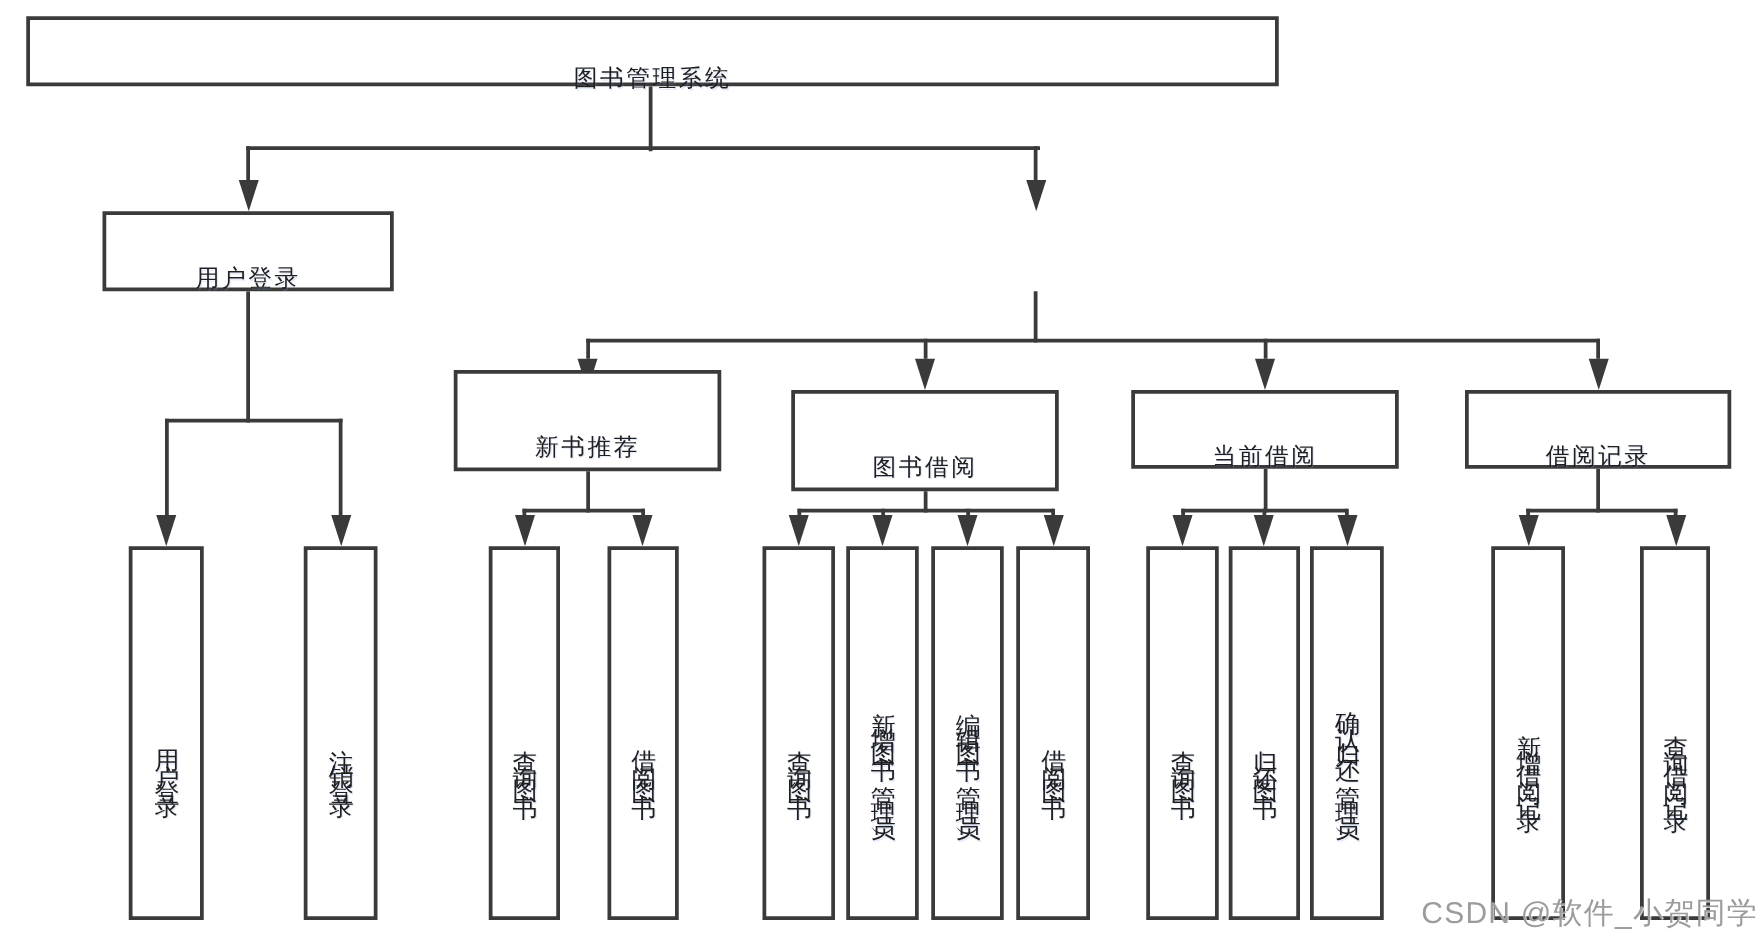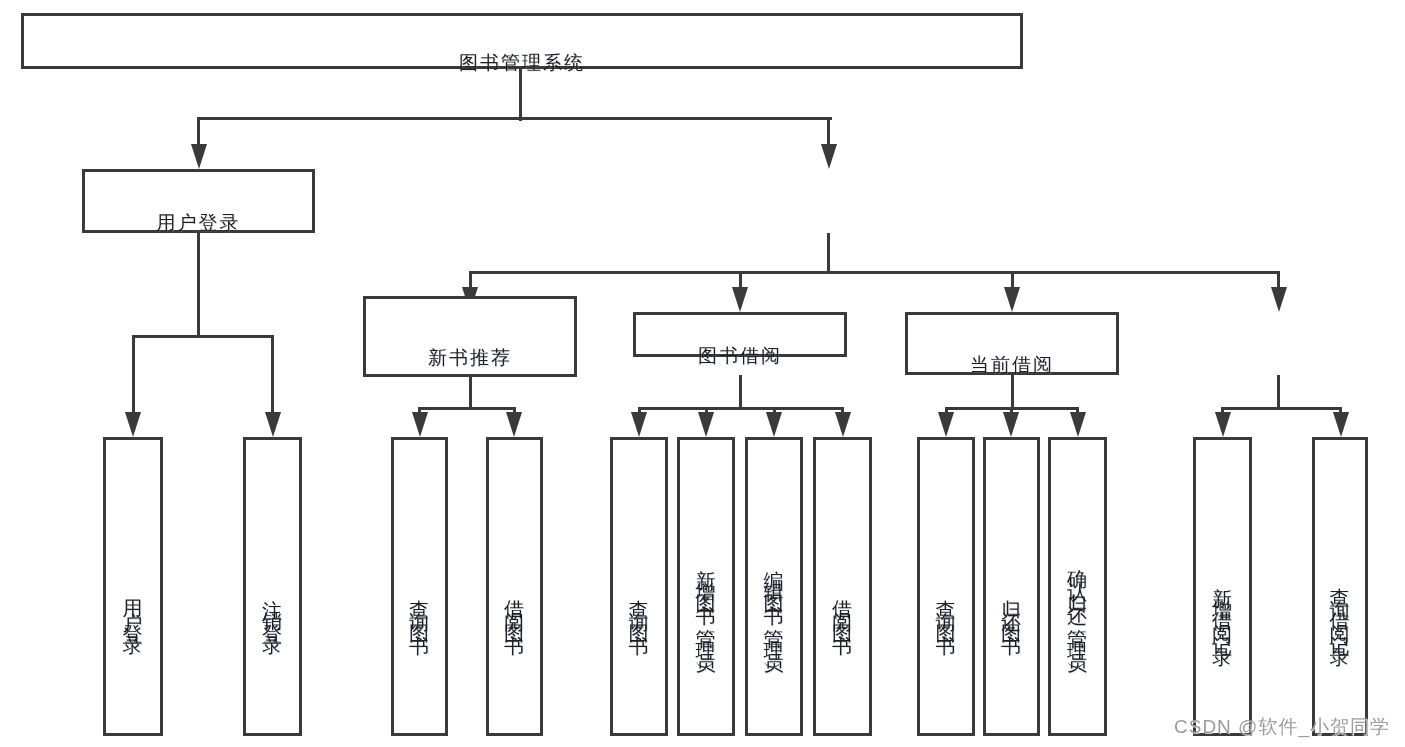--- a/index.html
+++ b/index.html
@@ -24,22 +24,22 @@
     writing-mode:vertical-rl;text-orientation:mixed;
     font-size:20px;letter-spacing:12px;line-height:1;
   }
   .seg{position:absolute;background:var(--line);}
   .arrow{
     position:absolute;width:0;height:0;
     border-left:8px solid transparent;border-right:8px solid transparent;
     border-top:25px solid var(--line);
   }
   .watermark{
-    position:absolute;left:1174px;top:714px;z-index:6;
-    font-size:19px;letter-spacing:1px;color:var(--wm);white-space:nowrap;
+    position:absolute;left:1137px;top:714px;z-index:6;
+    font-size:24px;letter-spacing:1px;color:var(--wm);white-space:nowrap;
     text-shadow:1px 1px 0 rgba(255,255,255,0.7);
   }
 </style>
 </head>
 <body>
 
 <div class="canvas" id="canvas">
   <span class="watermark">CSDN @软件_小贺同学</span>
 <div class="seg" style="left: 519px; top: 69px; width: 3px; height: 52px;"></div>
     <div class="seg" style="left: 197px; top: 117px; width: 635px; height: 3px;"></div>
@@ -95,25 +95,28 @@
     <div class="arrow" style="left: 1332.5px; top: 412px;"></div>
     <div class="node horizontal" style="left: 21px; top: 13px; width: 1002px; height: 56px;">
       <span class="label">图书管理系统</span>
     </div>
     <div class="node horizontal" style="left: 82px; top: 169px; width: 233px; height: 64px;">
       <span class="label">用户登录</span>
     </div>
     <div class="node horizontal" style="left: 363px; top: 296px; width: 214px; height: 81px;">
       <span class="label">新书推荐</span>
     </div>
-    <div class="node horizontal" style="left: 633px; top: 312px; width: 214px; height: 45px;">
+    <div class="node horizontal" style="left: 633px; top: 312px; width: 214px; height: 81px;">
       <span class="label">图书借阅</span>
     </div>
     <div class="node horizontal" style="left: 905px; top: 312px; width: 214px; height: 63px;">
       <span class="label">当前借阅</span>
+    </div>
+    <div class="node horizontal" style="left: 1172px; top: 312px; width: 213px; height: 63px;">
+      <span class="label">借阅记录</span>
     </div>
     <div class="node vertical" style="left: 103px; top: 437px; width: 60px; height: 299px;">
       <span class="label">用户登录</span>
     </div>
     <div class="node vertical" style="left: 243px; top: 437px; width: 59px; height: 299px;">
       <span class="label">注销登录</span>
     </div>
     <div class="node vertical" style="left: 391px; top: 437px; width: 57px; height: 299px;">
       <span class="label">查询图书</span>
     </div>

